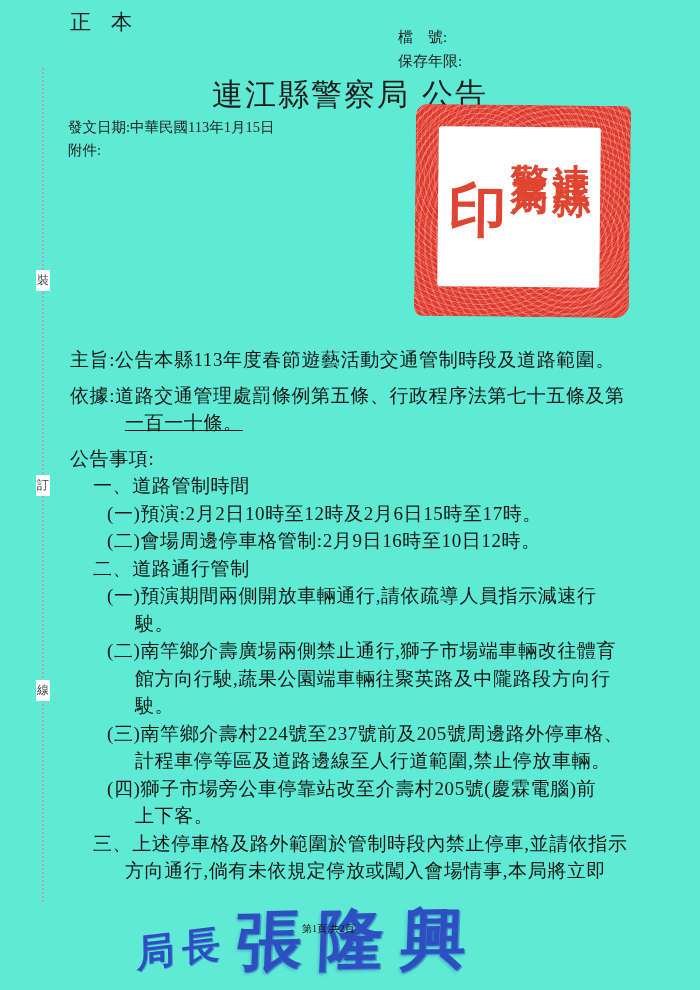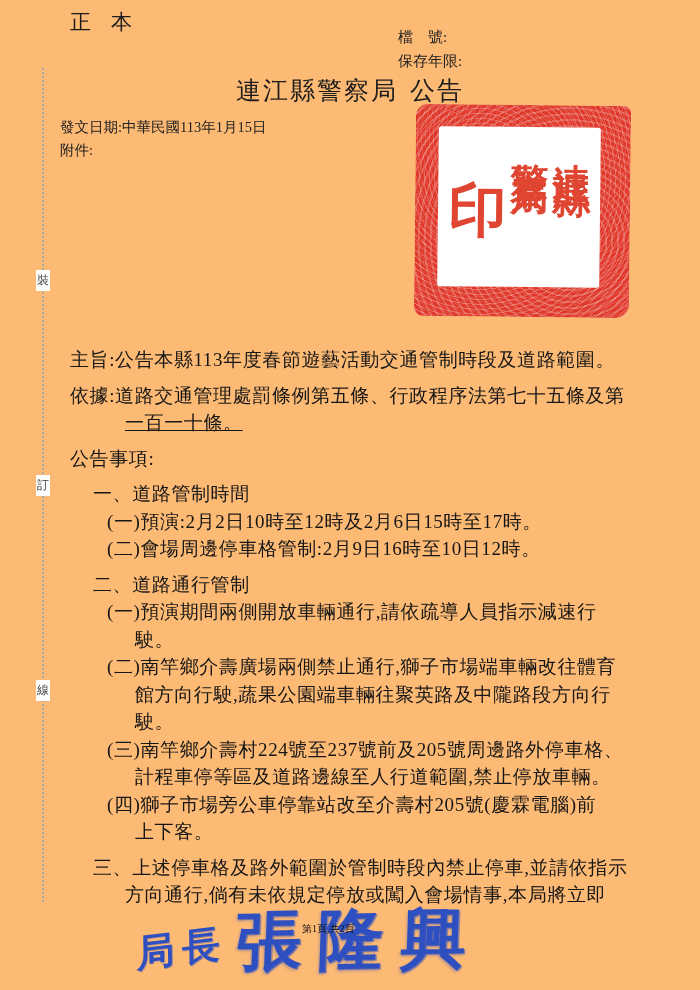--- a/index.html
+++ b/index.html
@@ -1,28 +1,28 @@
 <!DOCTYPE html>
 <html><head>
 <meta charset="utf-8">
 <style>
   html,body{margin:0;padding:0;background:#e8e8e8;}
   .page{
-    position:relative;width:700px;height:990px;margin:0 auto;background:#fdba74;
+    position:relative;width:700px;height:990px;margin:0 auto;background:#5eead4;
     font-family:"Liberation Serif","DejaVu Serif",serif;color:#1c1c1c;overflow:hidden;
   }
   
   .copy-label{position:absolute;left:70px;top:8px;font-size:21px;letter-spacing:20px;font-weight:500;}
   
   .archive{position:absolute;left:398px;top:25px;font-size:15px;line-height:24px;color:#222;}
   
-  .doc-title{position:absolute;left:0;top:74px;width:700px;text-align:center;font-size:25px;font-weight:500;letter-spacing:2px;margin:0;}
+  .doc-title{position:absolute;left:0;top:74px;width:700px;text-align:center;font-size:31px;font-weight:500;letter-spacing:2px;margin:0;}
   .doc-title .gap{display:inline-block;width:12px;}
   
-  .meta{position:absolute;left:60px;top:116px;font-size:14.5px;line-height:22.5px;color:#222;}
+  .meta{position:absolute;left:68px;top:116px;font-size:14.5px;line-height:22.5px;color:#222;}
   
   .seal{
     position:absolute;left:415px;top:105px;width:215px;height:212px;
     background-color:#e0392b;
     background-image:
       repeating-radial-gradient(circle at 30% 35%, rgba(255,255,255,0.22) 0 1px, transparent 1px 5px),
       repeating-radial-gradient(circle at 72% 64%, rgba(255,235,230,0.20) 0 2px, transparent 2px 6px),
       repeating-radial-gradient(circle at 55% 15%, rgba(255,255,255,0.12) 0 1px, transparent 1px 4px);
     border-radius:12px 7px 14px 9px;
     transform:rotate(0.6deg);
@@ -39,21 +39,21 @@
   .seal-col.last{display:flex;align-items:center;font-size:58px;letter-spacing:0;}
   
   .binding-line{position:absolute;left:42px;top:68px;height:834px;width:0;border-left:2px dotted #ababab;}
   .binding-char{position:absolute;left:36px;width:14px;text-align:center;font-size:12px;color:#3d3d3d;background:#fff;padding:2px 0;}
   .bc-1{top:270px;} .bc-2{top:475px;} .bc-3{top:680px;}
   
   .body{position:absolute;left:70px;top:338px;width:588px;font-size:19px;letter-spacing:0.6px;color:#161616;}
   .bl{line-height:27.5px;white-space:nowrap;}
   .ind-0{padding-left:0;margin-top:8px;}
   .ind-1{padding-left:55px;text-decoration:underline;}
-  .ind-2{padding-left:23px;margin-top:8px;}
+  .ind-2{padding-left:23px;}
   .ind-3{padding-left:37px;}
   .ind-4{padding-left:65px;}
   .ind-5{padding-left:55px;}
   
   .signature{
     position:absolute;left:136px;top:896px;display:flex;align-items:center;color:#2e4fc0;
     transform:rotate(-1deg);
   }
   .sig-title{
     font-size:38px;font-weight:600;letter-spacing:8px;transform:rotate(-6deg) skewX(-6deg);

